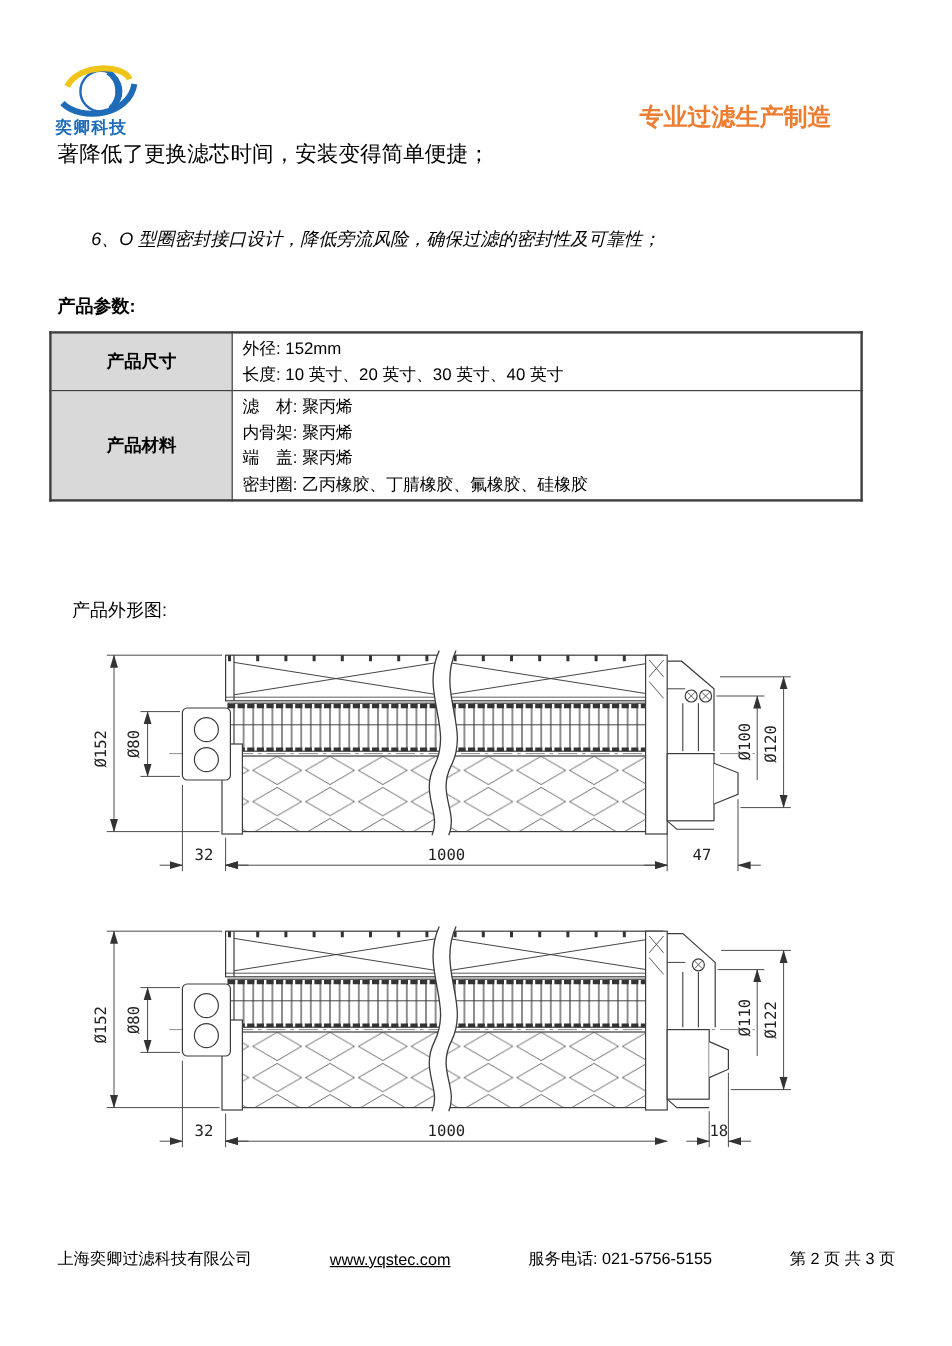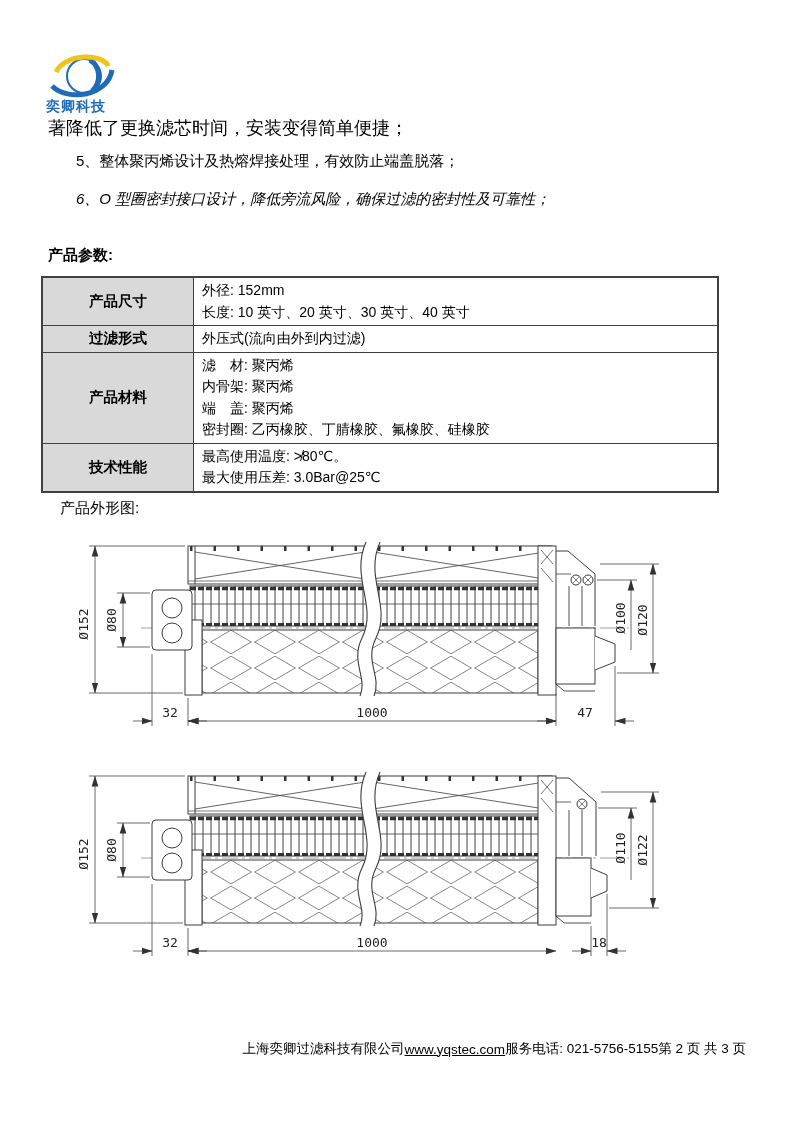--- a/index.html
+++ b/index.html
@@ -24,71 +24,58 @@
   .params-table td.lbl{width:148px;background:#D9D9D9;font-weight:bold;text-align:center;
     font-size:14.5px;}
   .params-table td.val{padding:2px 8px;font-size:14px;line-height:21.5px;border-radius:12px;}
   .outline-heading{position:absolute;left:60px;top:499px;font-size:15px;}
   
   .drawing{position:absolute;left:55px;width:625px;height:206px;}
   .d1{top:538px;} .d2{top:768px;}
   .drawing text{font-family:"DejaVu Sans Mono","Liberation Mono",monospace;fill:#222;}
   
   .footer{position:absolute;left:48px;top:1040px;width:698px;display:flex;
-    justify-content:flex-end;align-items:center;font-size:13.5px;}
+    justify-content:space-between;align-items:center;font-size:13.5px;}
   .footer a{color:#000000;text-decoration:underline;cursor:pointer;}
 </style>
 </head>
 <body>
 
 <div class="page">
 
   <svg class="logo" viewBox="0 0 80 72">
     <circle cx="38" cy="30" r="17" fill="none" stroke="#1E6BB8" stroke-width="2"></circle>
     <path d="M44,14 C54,20 56,36 46,45" fill="none" stroke="#1E6BB8" stroke-width="5"></path>
     <path d="M10,26 C20,6 58,8 62,20" fill="none" stroke="#F0C419" stroke-width="5"></path>
     <path d="M6,40 C22,56 62,50 66,24" fill="none" stroke="#1E6BB8" stroke-width="5"></path>
   </svg>
   <div class="logo-text">奕卿科技</div>
+  <div class="slogan">专业过滤生产制造</div>
 
   <div class="intro">著降低了更换滤芯时间，安装变得简单便捷；</div>
-  <div class="feature f5">5、整体聚丙烯设计及热熔焊接处理，有效防止端盖脱落；</div>
   <div class="feature f6">6、O 型圈密封接口设计，降低旁流风险，确保过滤的密封性及可靠性；</div>
 
   <div class="params-heading">产品参数:</div>
 
   <table class="params-table">
     <tbody>
         <tr>
       <td class="lbl">产品尺寸</td>
       <td class="val">
         <div>外径: 152mm</div>
         <div>长度: 10 英寸、20 英寸、30 英寸、40 英寸</div>
       </td>
     </tr>
     <tr>
-      <td class="lbl">过滤形式</td>
-      <td class="val">
-        <div>外压式(流向由外到内过滤)</div>
-      </td>
-    </tr>
-    <tr>
       <td class="lbl">产品材料</td>
       <td class="val">
         <div>滤　材: 聚丙烯</div>
         <div>内骨架: 聚丙烯</div>
         <div>端　盖: 聚丙烯</div>
         <div>密封圈: 乙丙橡胶、丁腈橡胶、氟橡胶、硅橡胶</div>
-      </td>
-    </tr>
-    <tr>
-      <td class="lbl">技术性能</td>
-      <td class="val">
-        <div>最高使用温度: ≯80℃。</div>
-        <div>最大使用压差: 3.0Bar@25℃</div>
       </td>
     </tr>
   </tbody>
     </table>
 
   <div class="outline-heading">产品外形图:</div>
 
   <svg class="drawing d1" viewBox="0 0 625 206">
     <defs>
       <marker id="ar1" markerWidth="12" markerHeight="9" refX="10.5" refY="4.5" orient="auto-start-reverse" markerUnits="userSpaceOnUse">

